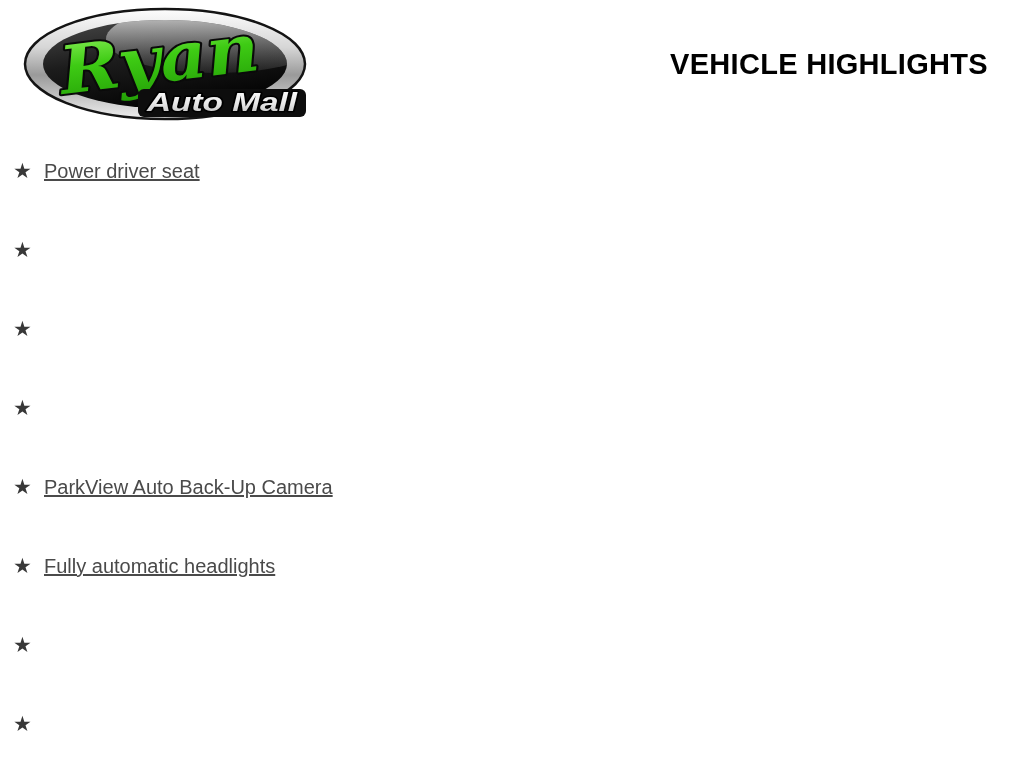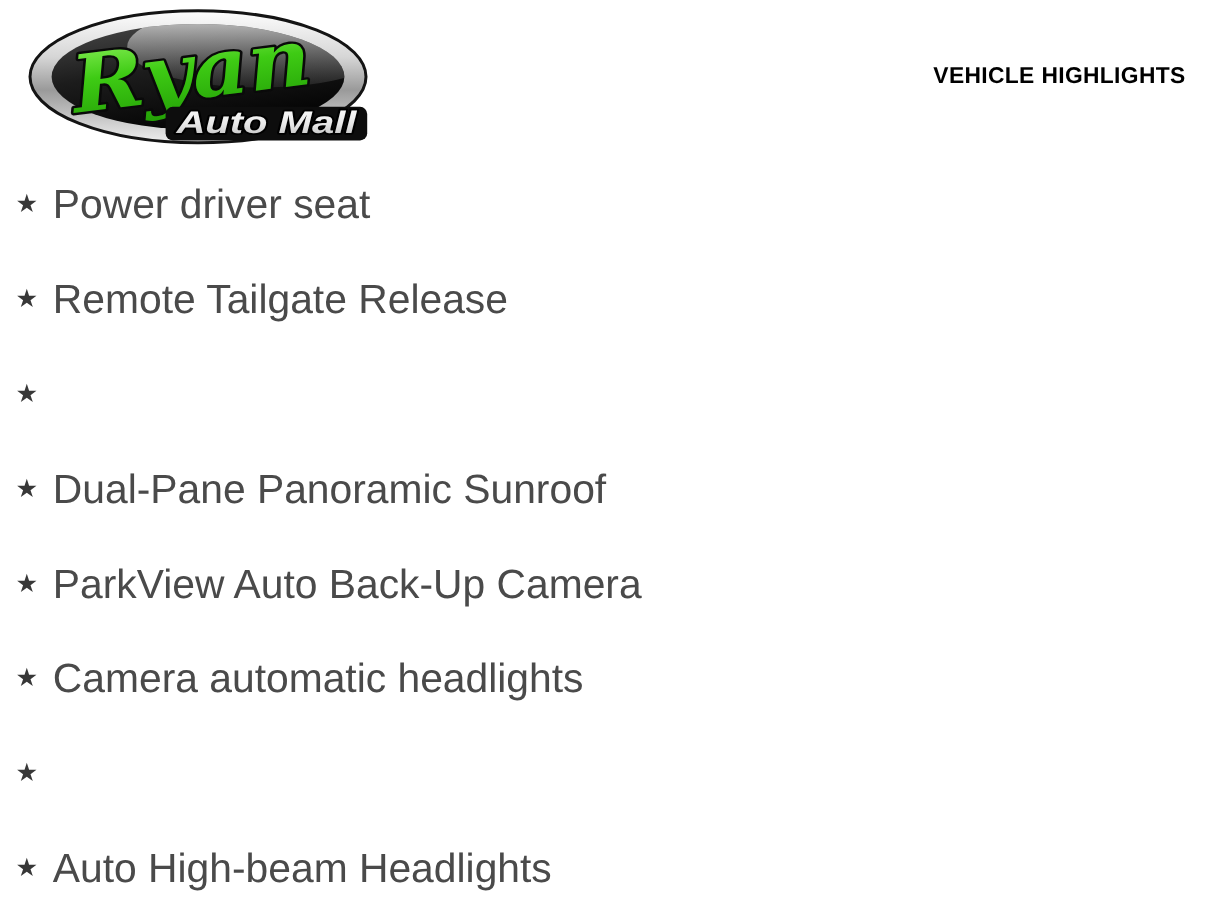--- a/index.html
+++ b/index.html
@@ -25,21 +25,21 @@
     left: 20px;
     top: 5px;
     width: 290px;
     height: 122px;
   }
   .page-title {
     position: absolute;
     top: 48px;
     right: 36px;
     margin: 0;
-    font-size: 19px;
+    font-size: 29px;
     line-height: 32px;
     font-weight: bold;
     letter-spacing: 0.3px;
     color: #000000;
     white-space: nowrap;
   }
   ul.highlights {
     position: absolute;
     left: 13px;
     top: 154px;
@@ -55,24 +55,25 @@
   }
   .star {
     display: inline-block;
     width: 31px;
     font-size: 21px;
     line-height: 34px;
     color: #383838;
     flex: 0 0 31px;
   }
   .feature-label {
-    font-size: 34px;
+    font-size: 20px;
     line-height: 34px;
     color: #4a4a4a;
     white-space: nowrap;
+    text-decoration: underline;
   }
 </style>
 </head>
 <body>
 
 <div class="page">
 
   <div class="topbar">
 
     <div class="logo-wrap">
@@ -127,39 +128,36 @@
     <h1 class="page-title">VEHICLE HIGHLIGHTS</h1>
   </div>
 
   <ul class="highlights">
     <li>
       <span class="star">★</span>
       <span class="feature-label">Power driver seat</span>
     </li>
     <li>
       <span class="star">★</span>
-      <span class="feature-label">Remote Tailgate Release</span>
     </li>
     <li>
       <span class="star">★</span>
     </li>
     <li>
       <span class="star">★</span>
-      <span class="feature-label">Dual-Pane Panoramic Sunroof</span>
     </li>
     <li>
       <span class="star">★</span>
       <span class="feature-label">ParkView Auto Back-Up Camera</span>
     </li>
     <li>
       <span class="star">★</span>
-      <span class="feature-label">Camera automatic headlights</span>
+      <span class="feature-label">Fully automatic headlights</span>
     </li>
     <li>
       <span class="star">★</span>
     </li>
     <li>
       <span class="star">★</span>
-      <span class="feature-label">Auto High-beam Headlights</span>
     </li>
   </ul>
 
 </div>
 
 </body></html>

